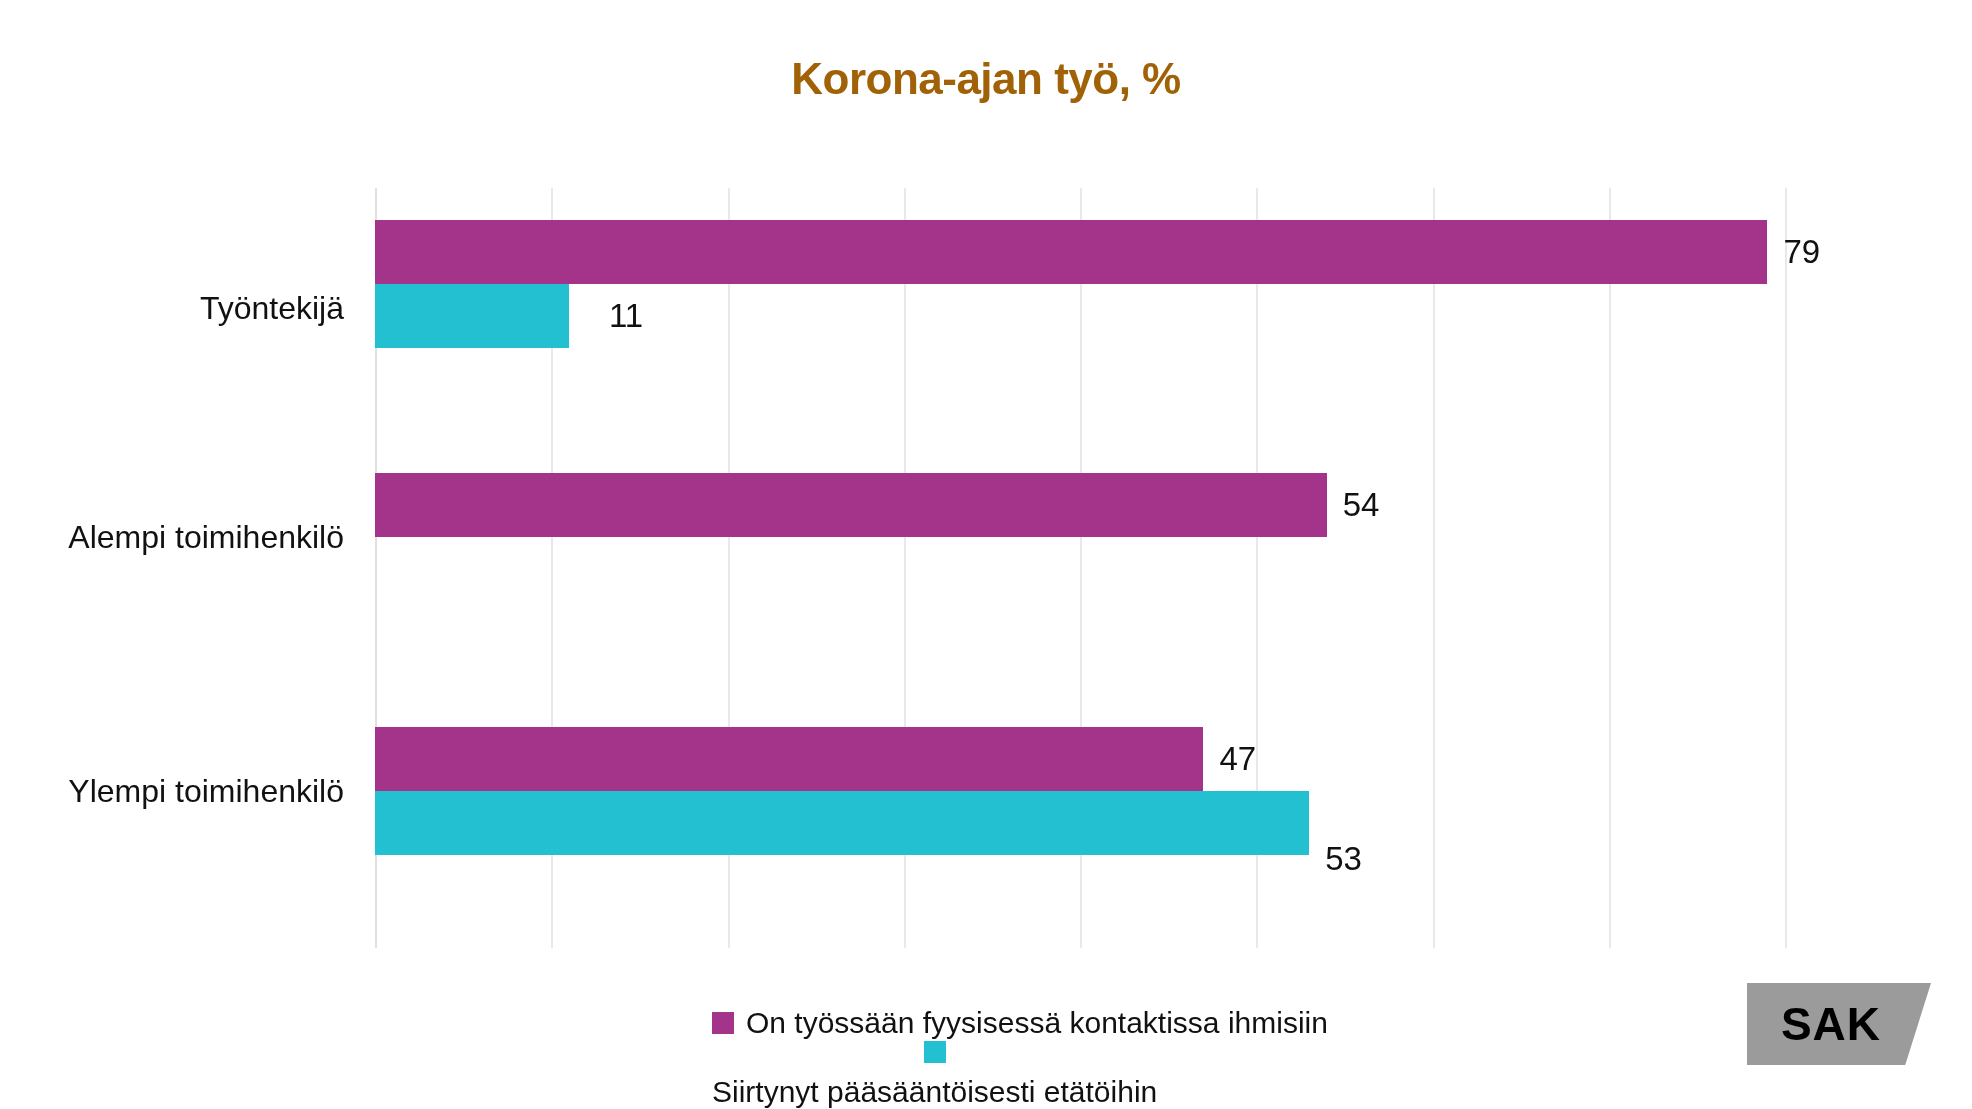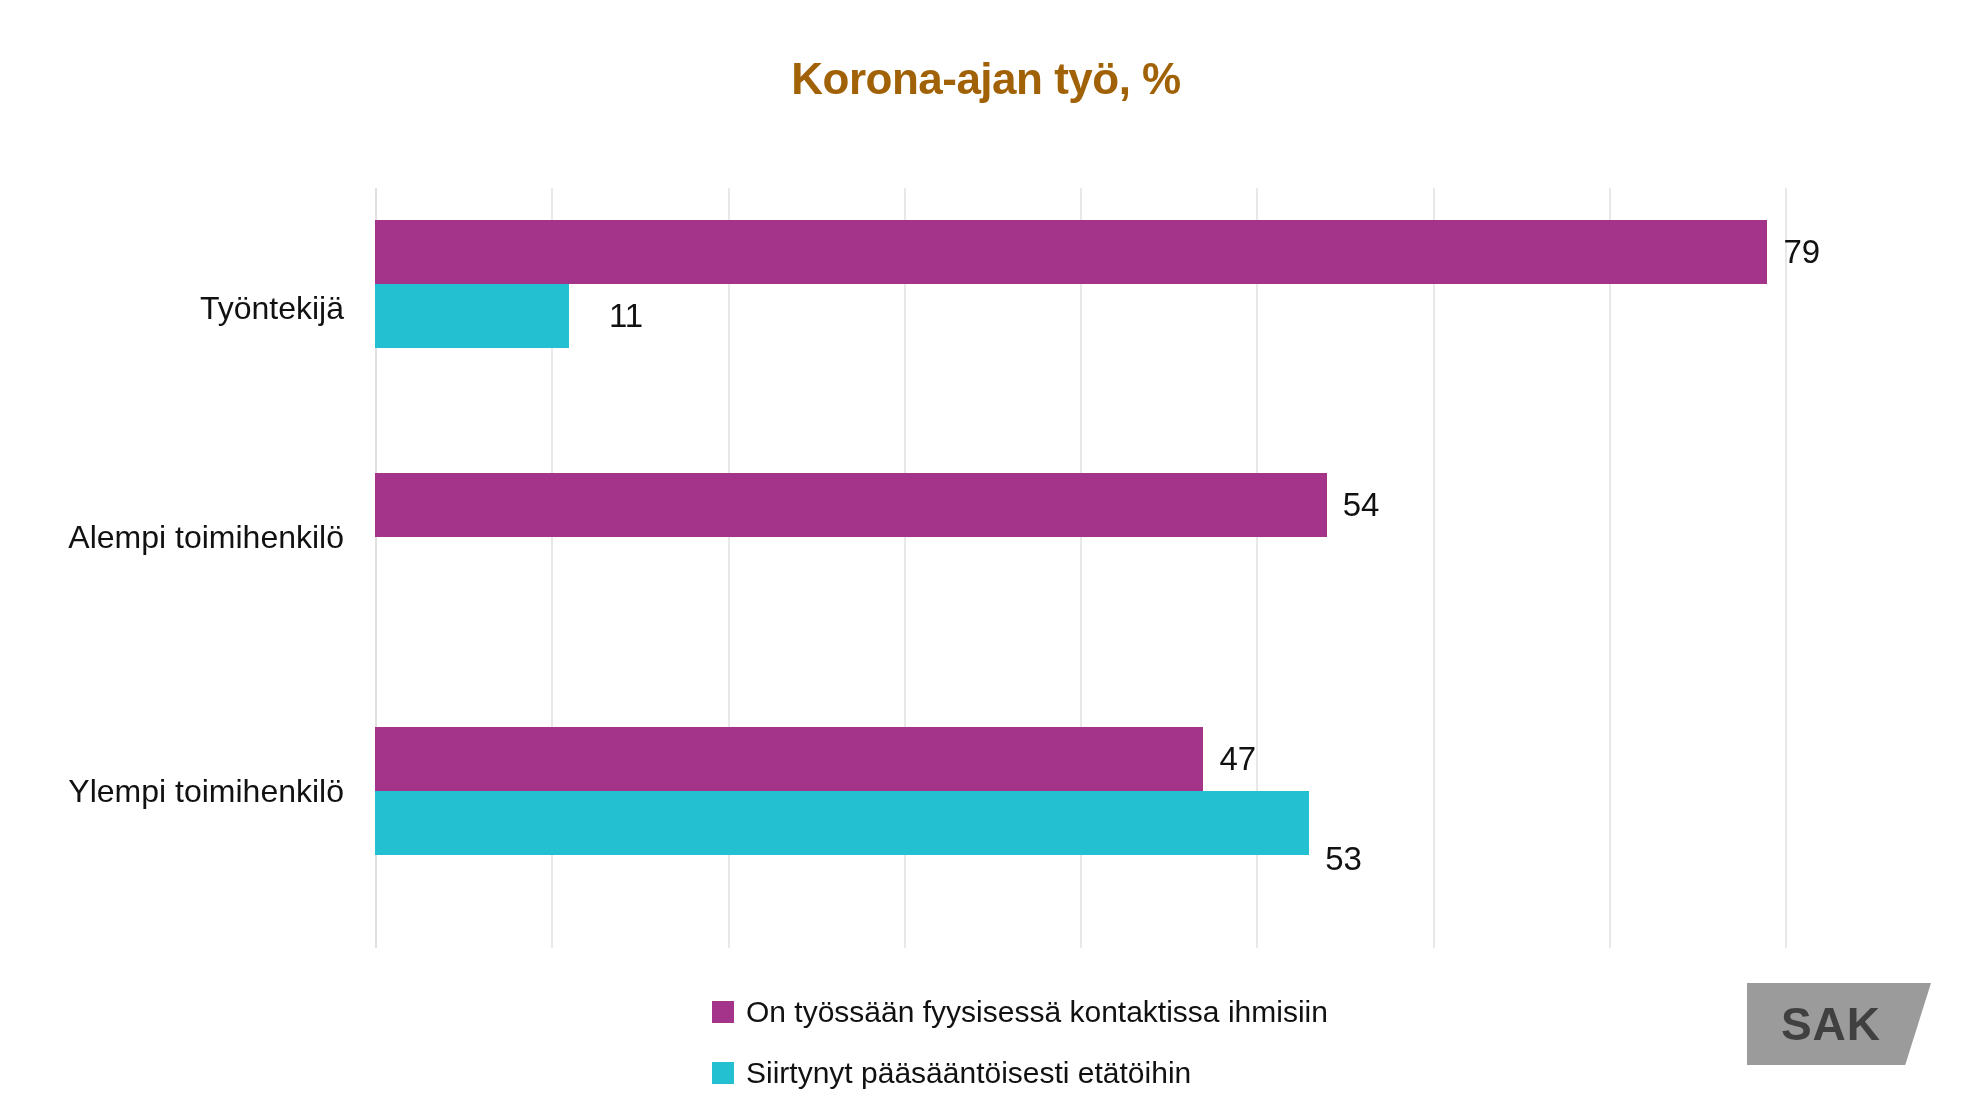--- a/index.html
+++ b/index.html
@@ -133,21 +133,21 @@
     background: #9b9b9b;
     clip-path: polygon(0 0, 100% 0, 86% 100%, 0 100%);
   }
   #sak-logo .logo-text {
     position: absolute;
     inset: 0;
     display: flex;
     align-items: center;
     justify-content: center;
     padding-right: 16px;
-    color: #404040;
+    color: #000000;
     font-size: 46px;
     font-weight: bold;
     letter-spacing: 1px;
   }
 </style>
 </head>
 <body>
 
 <div id="chart-title">Korona-ajan työ, %</div>
 
@@ -193,25 +193,25 @@
     </div>
 </div>
 
 <div id="cat-labels">
     <div class="cat-label" style="top: 284px; margin-top: 24px;">Työntekijä</div>
     <div class="cat-label" style="top: 537.333px;">Alempi toimihenkilö</div>
     <div class="cat-label" style="top: 790.667px;">Ylempi toimihenkilö</div>
   </div>
 
 <div id="legend">
-    <div class="legend-item" style="top: 5px;">
+    <div class="legend-item" style="top: 16px;">
       <span class="legend-swatch series-0" style="background: rgb(164, 52, 138);"></span>
       <span class="legend-label">On työssään fyysisessä kontaktissa ihmisiin</span>
     </div>
-    <div class="legend-item" style="top: 66px;">
+    <div class="legend-item" style="top: 51px; flex-direction: column;">
       <span class="legend-swatch series-1" style="background: rgb(34, 192, 208);"></span>
       <span class="legend-label">Siirtynyt pääsääntöisesti etätöihin</span>
     </div>
   </div>
 
 <div id="sak-logo">
   <div class="logo-shape"></div>
   <div class="logo-text">SAK</div>
 </div>
 

